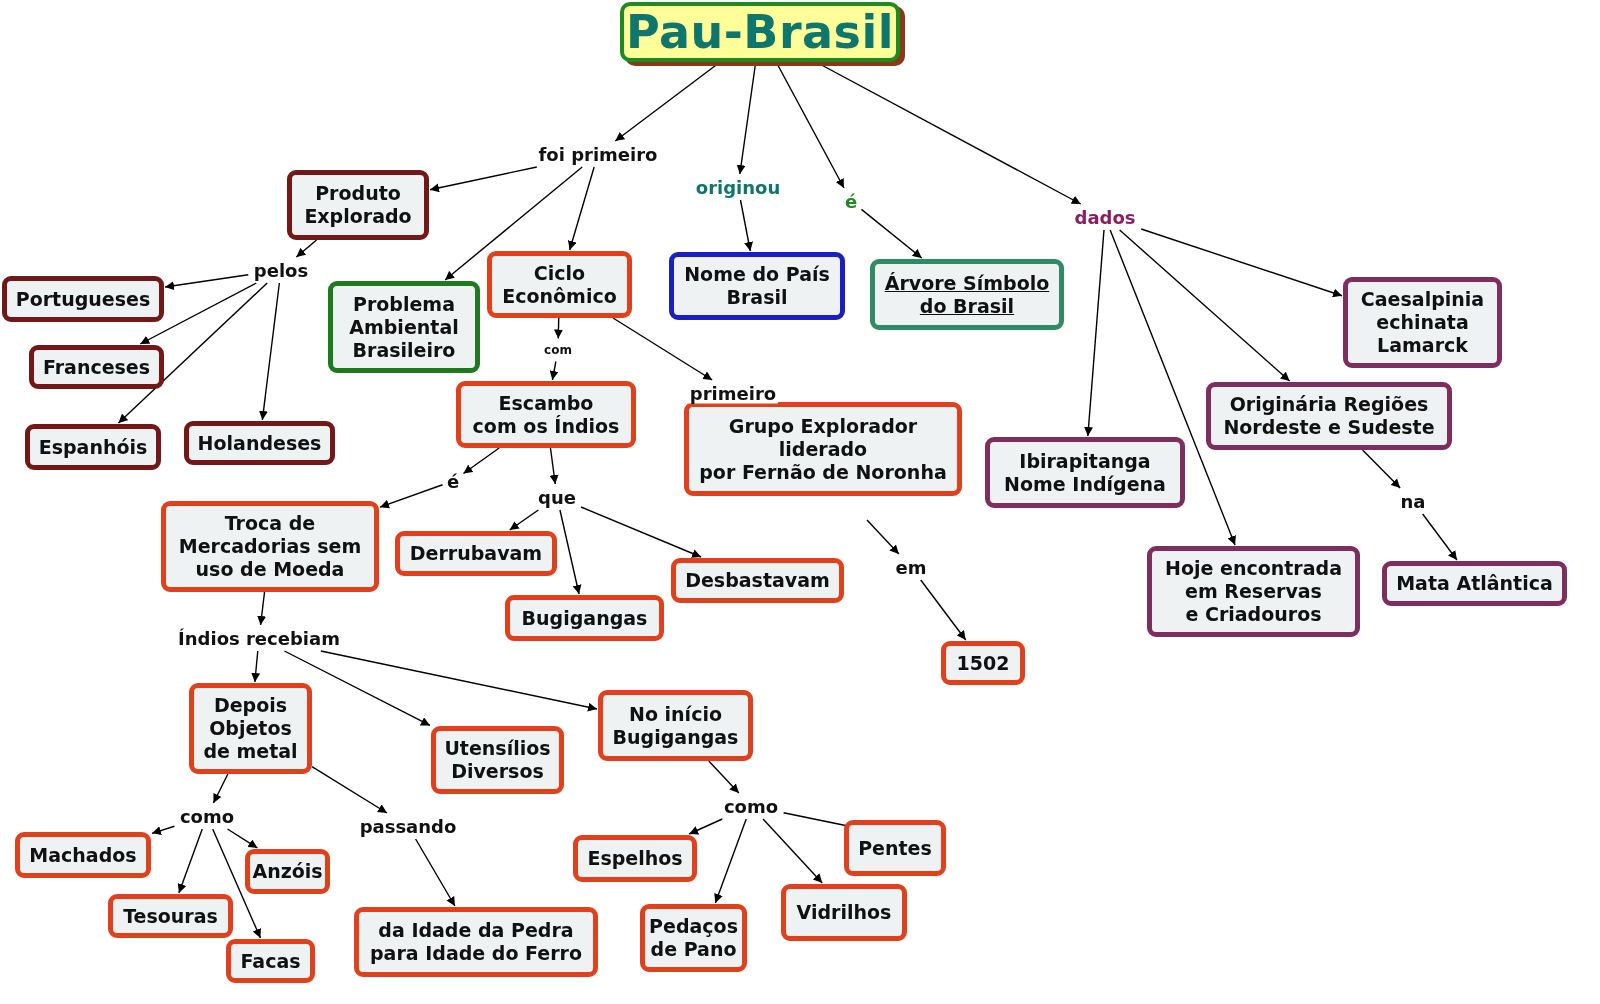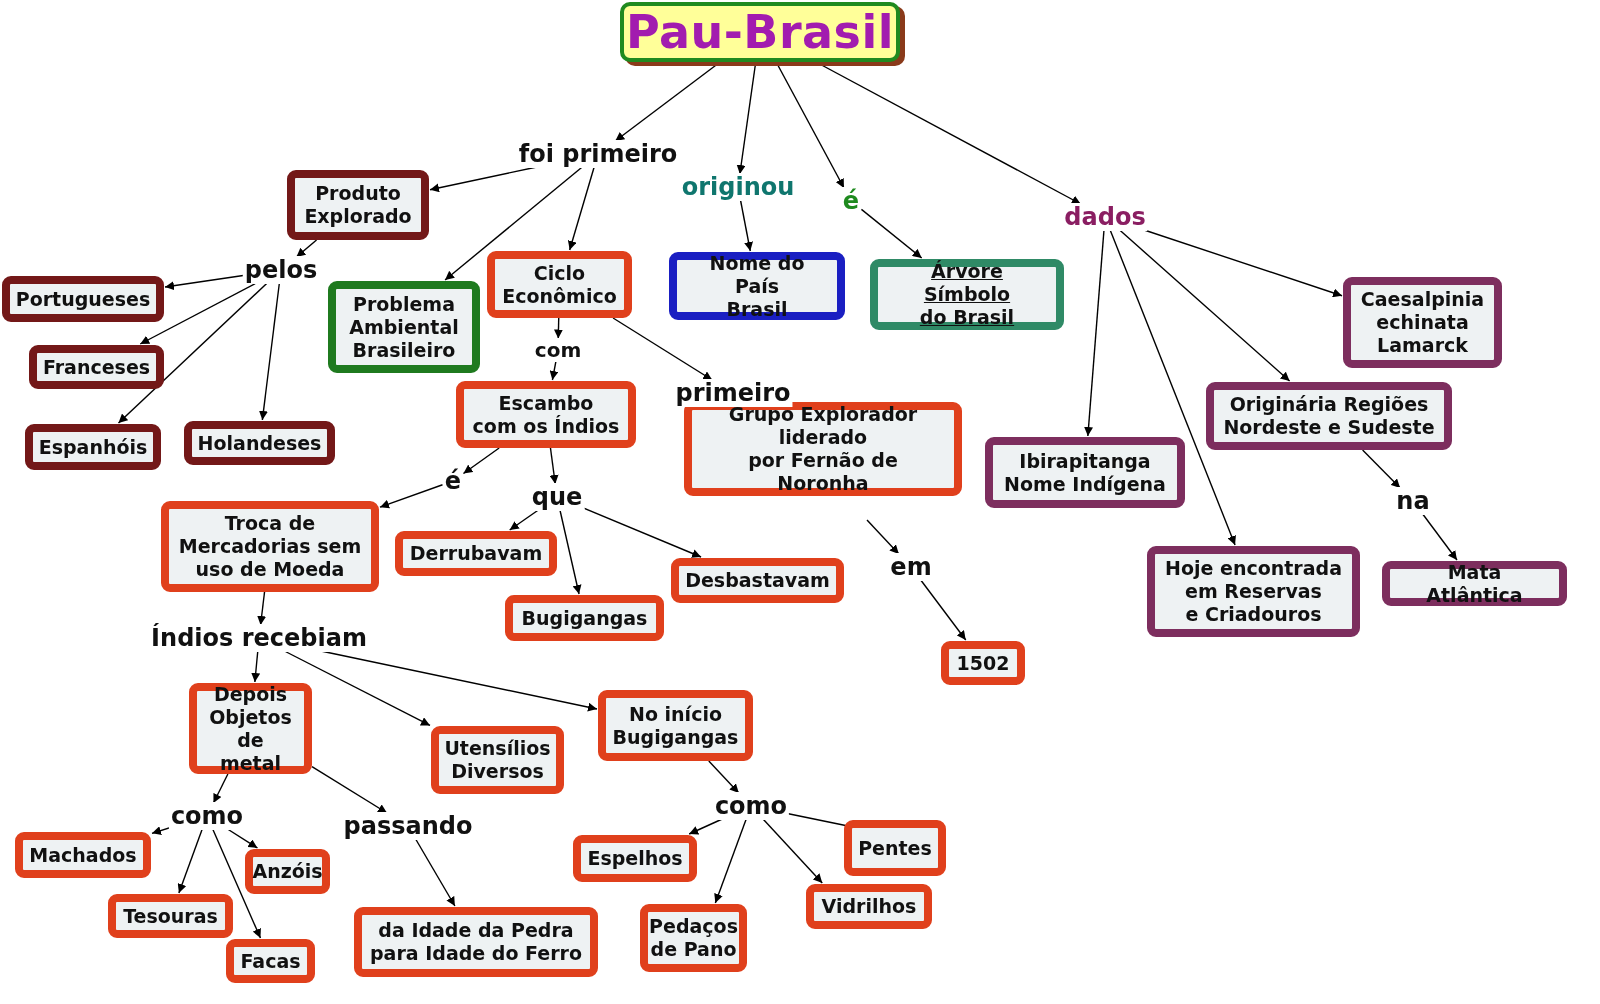--- a/index.html
+++ b/index.html
@@ -1,40 +1,40 @@
 <!DOCTYPE html>
 <html><head>
 <meta charset="utf-8">
 <style>
   html, body { margin: 0; padding: 0; background: #ffffff; }
   body { width: 1600px; height: 1004px; position: relative; overflow: hidden;
          font-family: "DejaVu Sans", sans-serif; }
   #edges { position: absolute; left: 0; top: 0; width: 1600px; height: 1004px; pointer-events: none; }
   .node {
     position: absolute; box-sizing: border-box;
-    background: #eef2f3; border: 8px solid #4d7c0f; border-radius: 9px;
+    background: #eef2f3; border: 5px solid #4d7c0f; border-radius: 9px;
     display: flex; align-items: center; justify-content: center; text-align: center;
     font-weight: bold; font-size: 19px; line-height: 23px; color: #111;
     white-space: pre-line; padding: 2px 8px;
   }
   .node.c-maroon { border-color: #731818; }
   .node.c-green { border-color: #1f7a1f; }
   .node.c-teal { border-color: #2f8a66; text-decoration: underline; }
   .node.c-blue { border-color: #1a1fc2; }
   .node.c-purple { border-color: #7d2e5e; }
   .node.c-orange { border-color: #e0401c; }
   .title-node {
     position: absolute; left: 620px; top: 2px; width: 280px; height: 60px; box-sizing: border-box;
     background: #ffff99; border: 4px solid #1f8a1f; border-radius: 10px;
     box-shadow: 5px 4px 0 #8a3a1a;
     display: flex; align-items: center; justify-content: center;
-    font-weight: bold; font-size: 46px; color: #a21caf; letter-spacing: 0.5px;
+    font-weight: bold; font-size: 46px; color: #0f766e; letter-spacing: 0.5px;
   }
   .link {
-    position: absolute; font-weight: bold; font-size: 24px; color: #111;
+    position: absolute; font-weight: bold; font-size: 18px; color: #111;
     white-space: nowrap; transform: translate(-50%, -50%); background: #fff; padding: 0 2px;
   }
   .link.col-blue { color: #0f766e; }
   .link.col-green { color: #1e8a1e; }
   .link.col-purple { color: #8a1e62; }
 </style>
 </head>
 <body>
 
 <svg id="edges">
@@ -143,28 +143,28 @@
 <div class="node c-orange" id="n-machados" style="left:15px;top:832px;width:136px;height:46px">Machados</div>
 <div class="node c-orange" id="n-anzois" style="left:245px;top:849px;width:85px;height:45px">Anzóis</div>
 <div class="node c-orange" id="n-tesouras" style="left:108px;top:894px;width:125px;height:44px">Tesouras</div>
 <div class="node c-orange" id="n-facas" style="left:226px;top:939px;width:89px;height:44px">Facas</div>
 <div class="node c-orange" id="n-idade_pedra_ferro" style="left:354px;top:907px;width:244px;height:70px">da Idade da Pedra
 para Idade do Ferro</div>
 <div class="node c-orange" id="n-espelhos" style="left:573px;top:835px;width:124px;height:47px">Espelhos</div>
 <div class="node c-orange" id="n-pentes" style="left:844px;top:820px;width:102px;height:56px">Pentes</div>
 <div class="node c-orange" id="n-pedacos_pano" style="left:640px;top:904px;width:107px;height:68px">Pedaços
 de Pano</div>
-<div class="node c-orange" id="n-vidrilhos" style="left:806px;top:884px;width:126px;height:45px">Vidrilhos</div>
+<div class="node c-orange" id="n-vidrilhos" style="left:781px;top:884px;width:126px;height:57px">Vidrilhos</div>
 
 <div class="link" id="n-foi_primeiro" style="left:598px;top:154px">foi primeiro</div>
 <div class="link col-blue" id="n-originou" style="left:738px;top:187px">originou</div>
 <div class="link col-green" id="n-e_top" style="left:851px;top:201px">é</div>
 <div class="link col-purple" id="n-dados" style="left:1105px;top:217px">dados</div>
 <div class="link" id="n-pelos" style="left:281px;top:270px">pelos</div>
-<div class="link" id="n-com" style="left:558px;top:350px;font-size:20px">com</div>
+<div class="link" id="n-com" style="left:558px;top:350px;font-size:12px">com</div>
 <div class="link" id="n-primeiro" style="left:733px;top:393px">primeiro</div>
 <div class="link" id="n-e_escambo" style="left:453px;top:481px">é</div>
 <div class="link" id="n-que" style="left:557px;top:497px">que</div>
 <div class="link" id="n-em" style="left:911px;top:567px">em</div>
 <div class="link" id="n-na" style="left:1413px;top:501px">na</div>
 <div class="link" id="n-indios_recebiam" style="left:259px;top:638px">Índios recebiam</div>
 <div class="link" id="n-como_metal" style="left:207px;top:816px">como</div>
 <div class="link" id="n-passando" style="left:408px;top:826px">passando</div>
 <div class="link" id="n-como_bugigangas" style="left:751px;top:806px">como</div>
 

